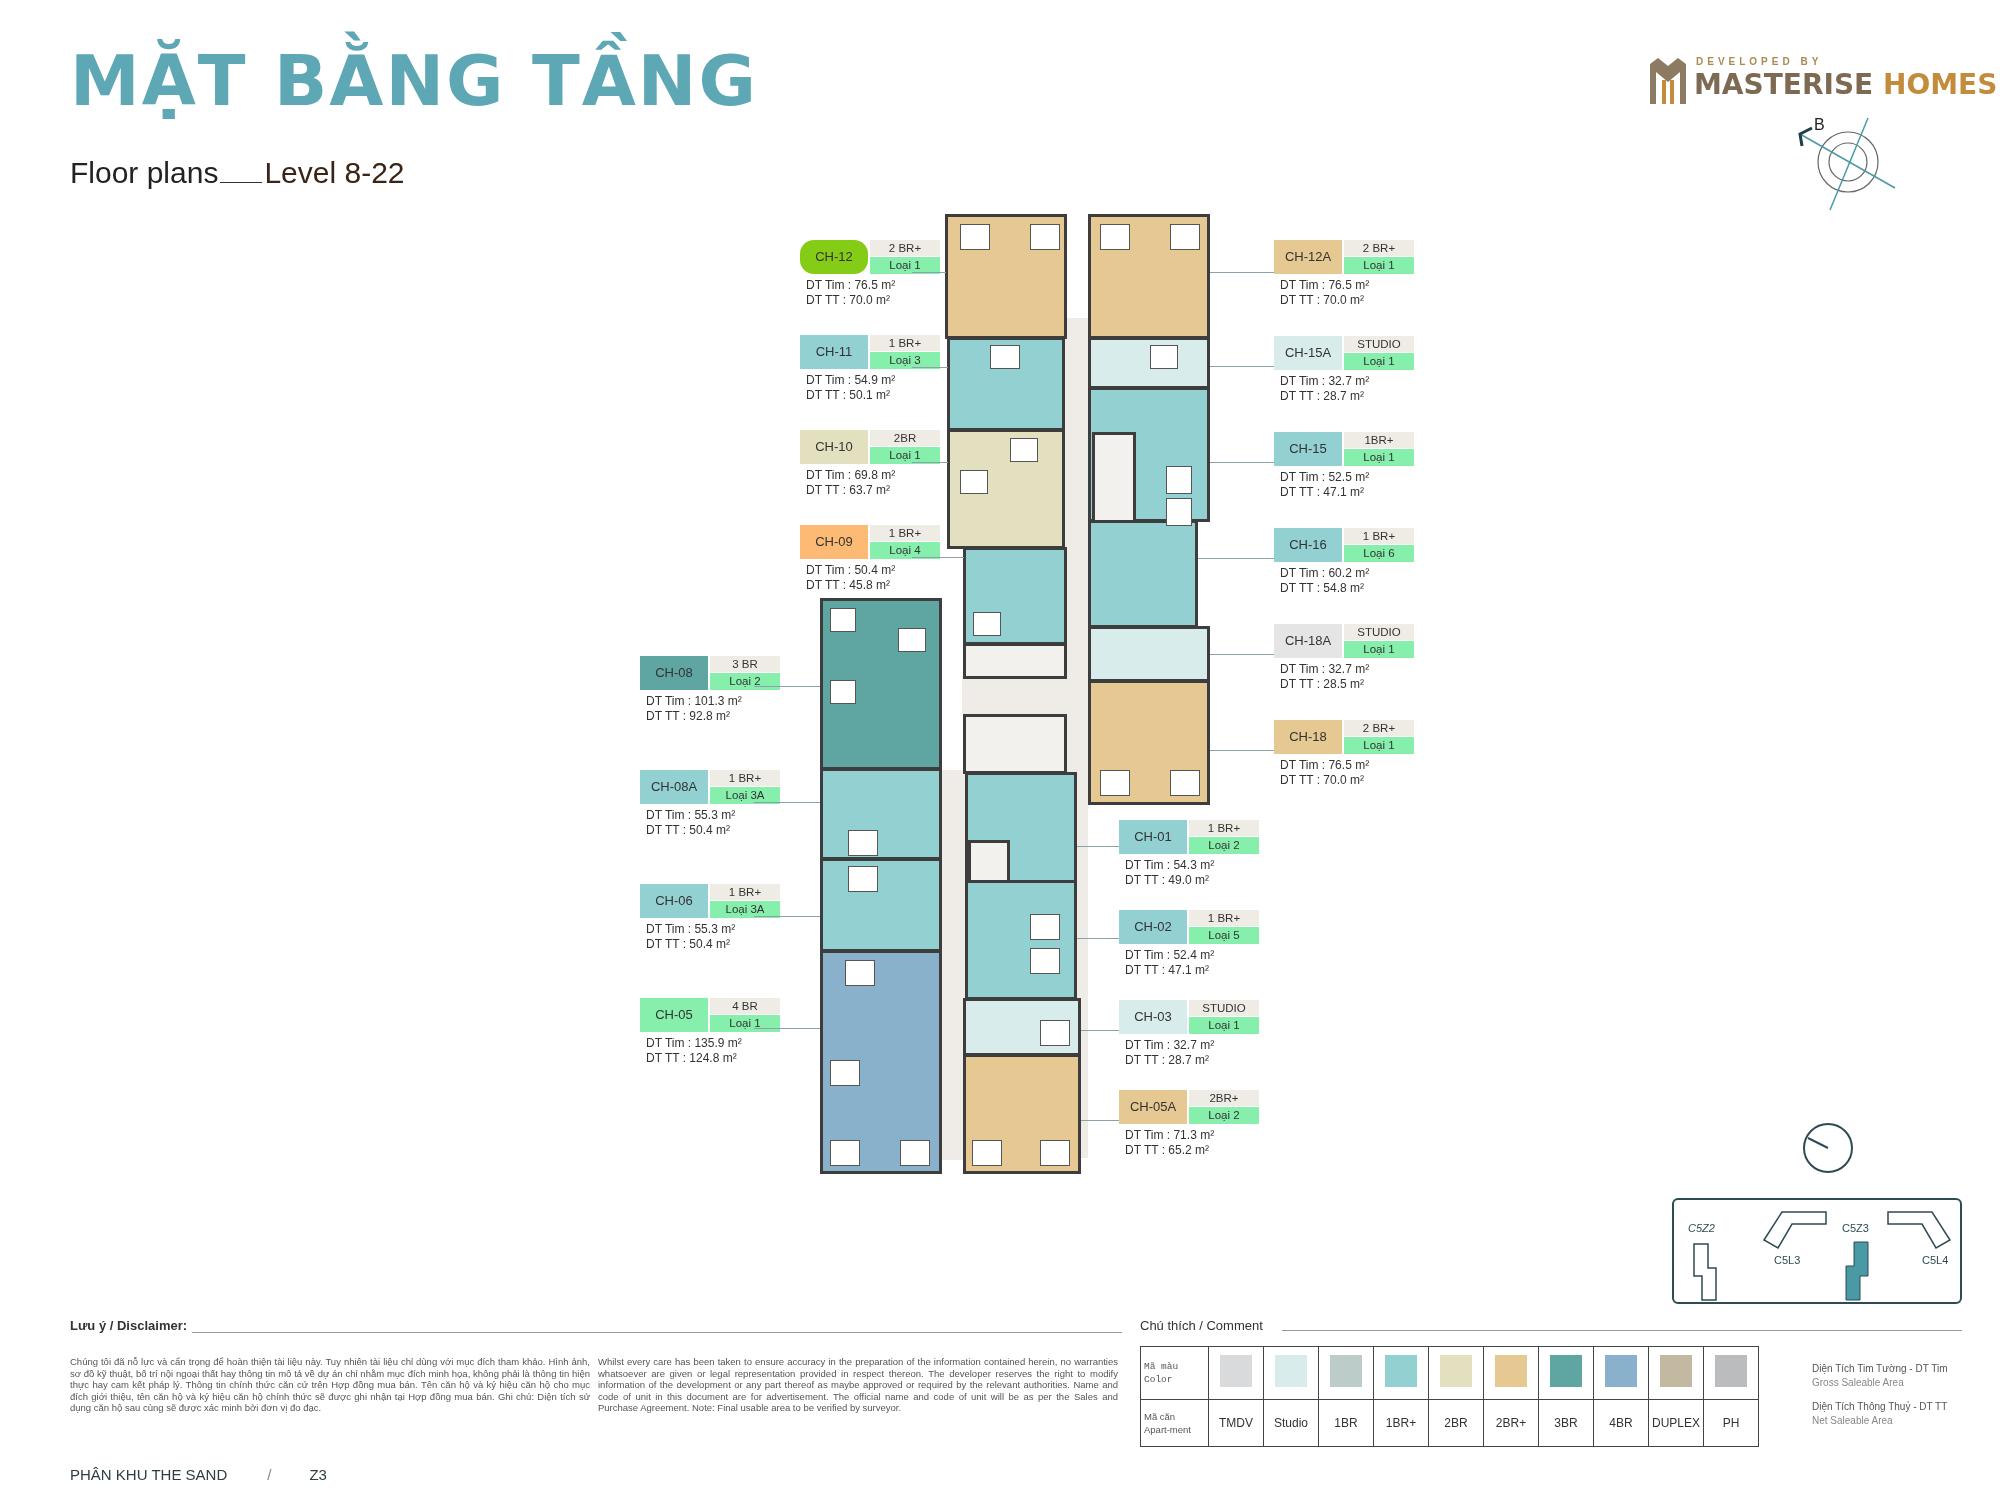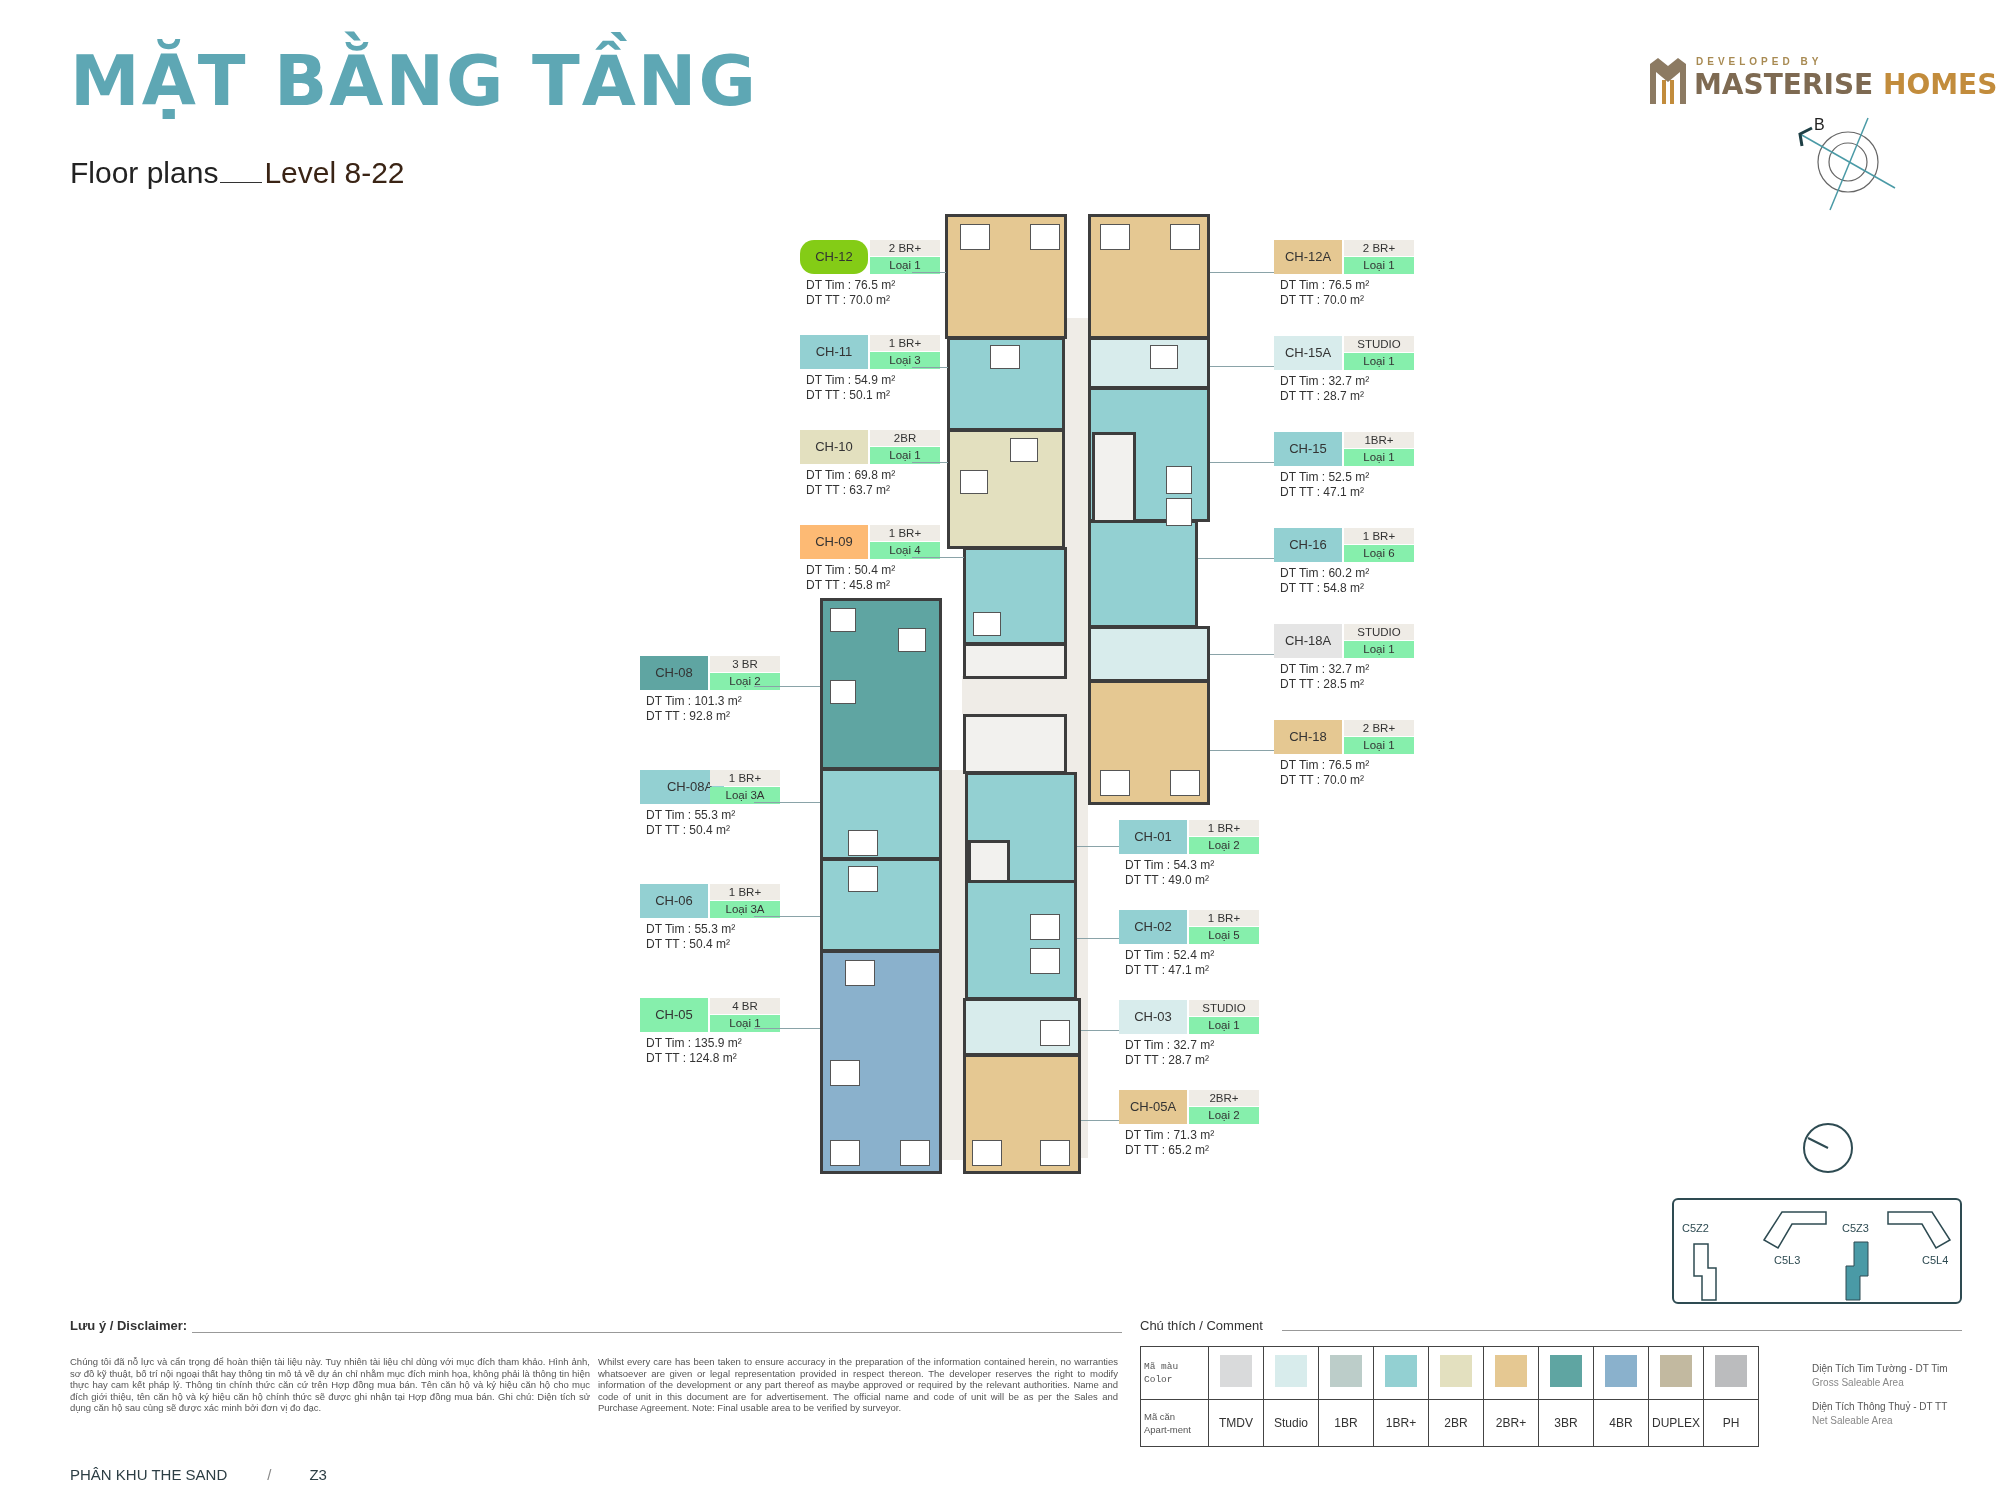--- a/index.html
+++ b/index.html
@@ -182,21 +182,21 @@
   <div class="unit" style="left:640px;top:656px;">
     <div class="code" style="background:#5fa5a2;">CH-08</div>
     <div class="type">3 BR</div>
     <div class="loai">Loại 2</div>
     <div class="a1">DT Tim : 101.3 m²</div>
     <div class="a2">DT TT   : 92.8 m²</div>
   </div>
   <div class="leader" style="left:754px;top:686px;width:66px;"></div>
 
   <div class="unit" style="left:640px;top:770px;">
-    <div class="code" style="background:#93d0d2;padding-left:16px;">CH-08A</div>
+    <div class="code" style="background:#93d0d2;">CH-08A</div>
     <div class="type">1 BR+</div>
     <div class="loai">Loại 3A</div>
     <div class="a1">DT Tim : 55.3 m²</div>
     <div class="a2">DT TT   : 50.4 m²</div>
   </div>
   <div class="leader" style="left:754px;top:802px;width:66px;"></div>
 
   <div class="unit" style="left:640px;top:884px;">
     <div class="code" style="background:#93d0d2;">CH-06</div>
     <div class="type">1 BR+</div>
@@ -309,21 +309,21 @@
 </div>
 
 <div class="abs clock">
   <svg width="52" height="52" viewBox="0 0 52 52">
     <circle cx="26" cy="26" r="24" fill="none" stroke="#2e4b52" stroke-width="2"></circle>
     <line x1="26" y1="26" x2="6" y2="16" stroke="#2e4b52" stroke-width="2"></line>
   </svg>
 </div>
 
 <div class="abs keymap">
-  <span class="lbl" style="left:8px;top:22px;">C5Z2</span>
+  <span class="lbl" style="left:14px;top:22px;font-style:italic;">C5Z2</span>
   <svg style="position:absolute;left:16px;top:42px;" width="30" height="60" viewBox="0 0 30 60">
     <polygon points="4,2 18,2 18,26 26,26 26,58 12,58 12,34 4,34" fill="none" stroke="#2e4b52" stroke-width="1.5"></polygon>
   </svg>
   <span class="lbl" style="left:100px;top:54px;">C5L3</span>
   <svg style="position:absolute;left:86px;top:6px;" width="70" height="44" viewBox="0 0 70 44">
     <polygon points="4,34 22,6 66,6 66,18 32,18 18,42" fill="none" stroke="#2e4b52" stroke-width="1.5"></polygon>
   </svg>
   <span class="lbl" style="left:168px;top:22px;">C5Z3</span>
   <svg style="position:absolute;left:168px;top:40px;" width="30" height="62" viewBox="0 0 30 62">
     <polygon points="12,2 26,2 26,36 18,36 18,60 4,60 4,26 12,26" fill="#4a9aa6" stroke="#2e4b52" stroke-width="1"></polygon>

